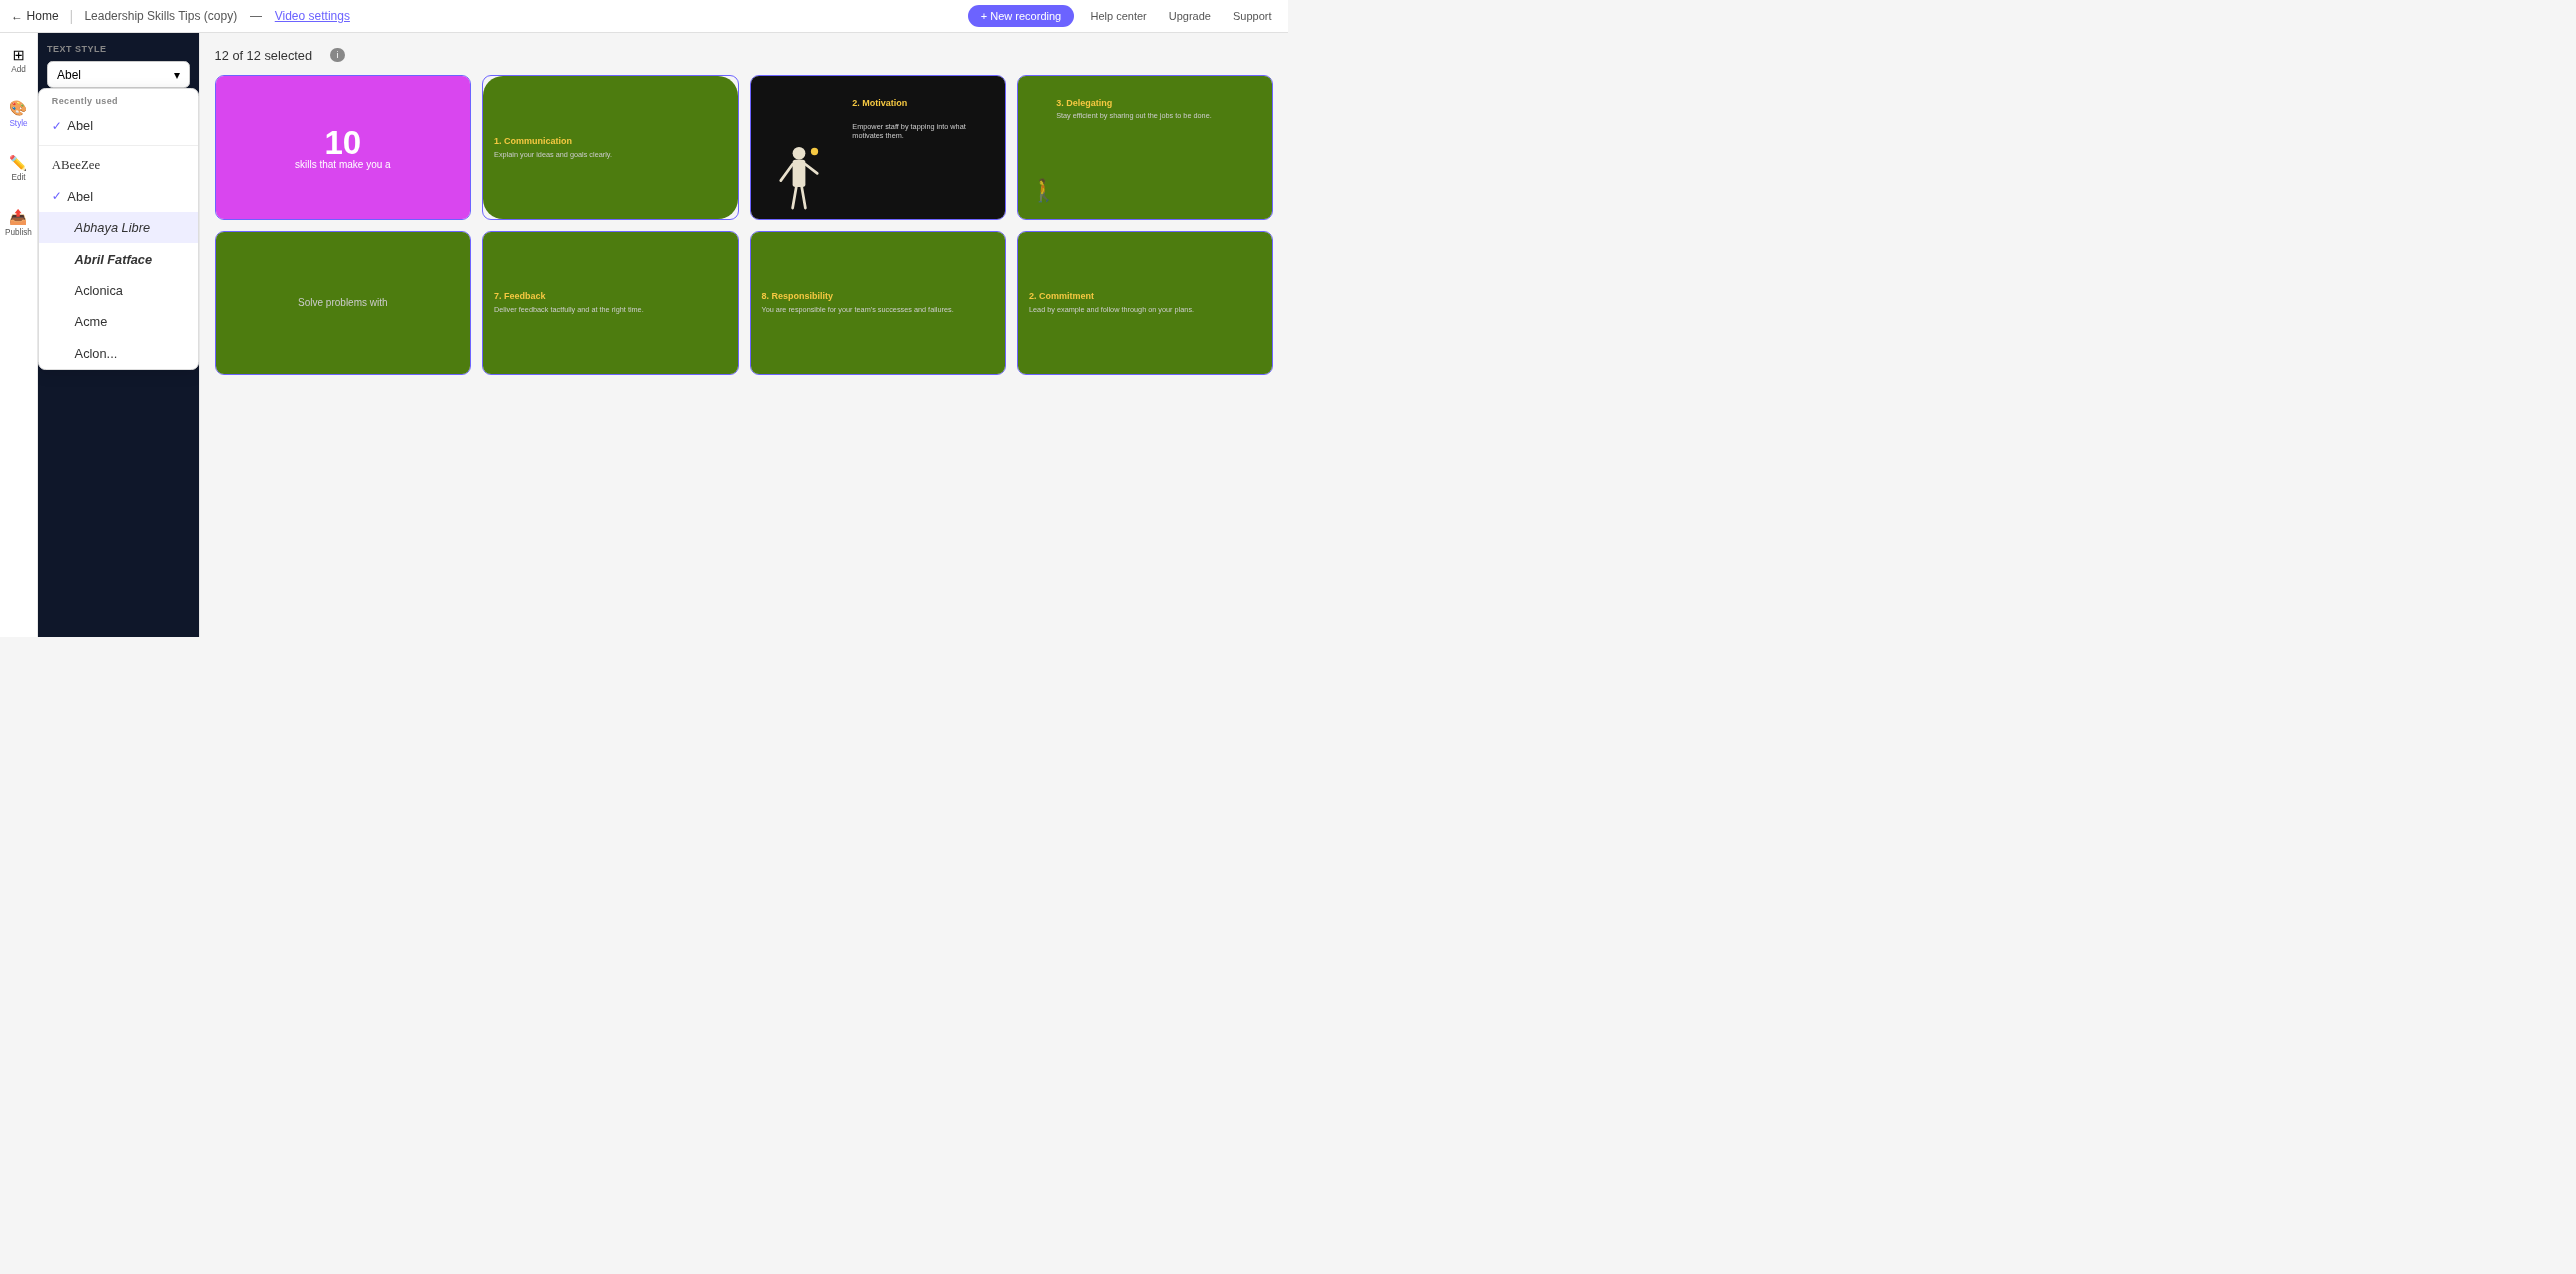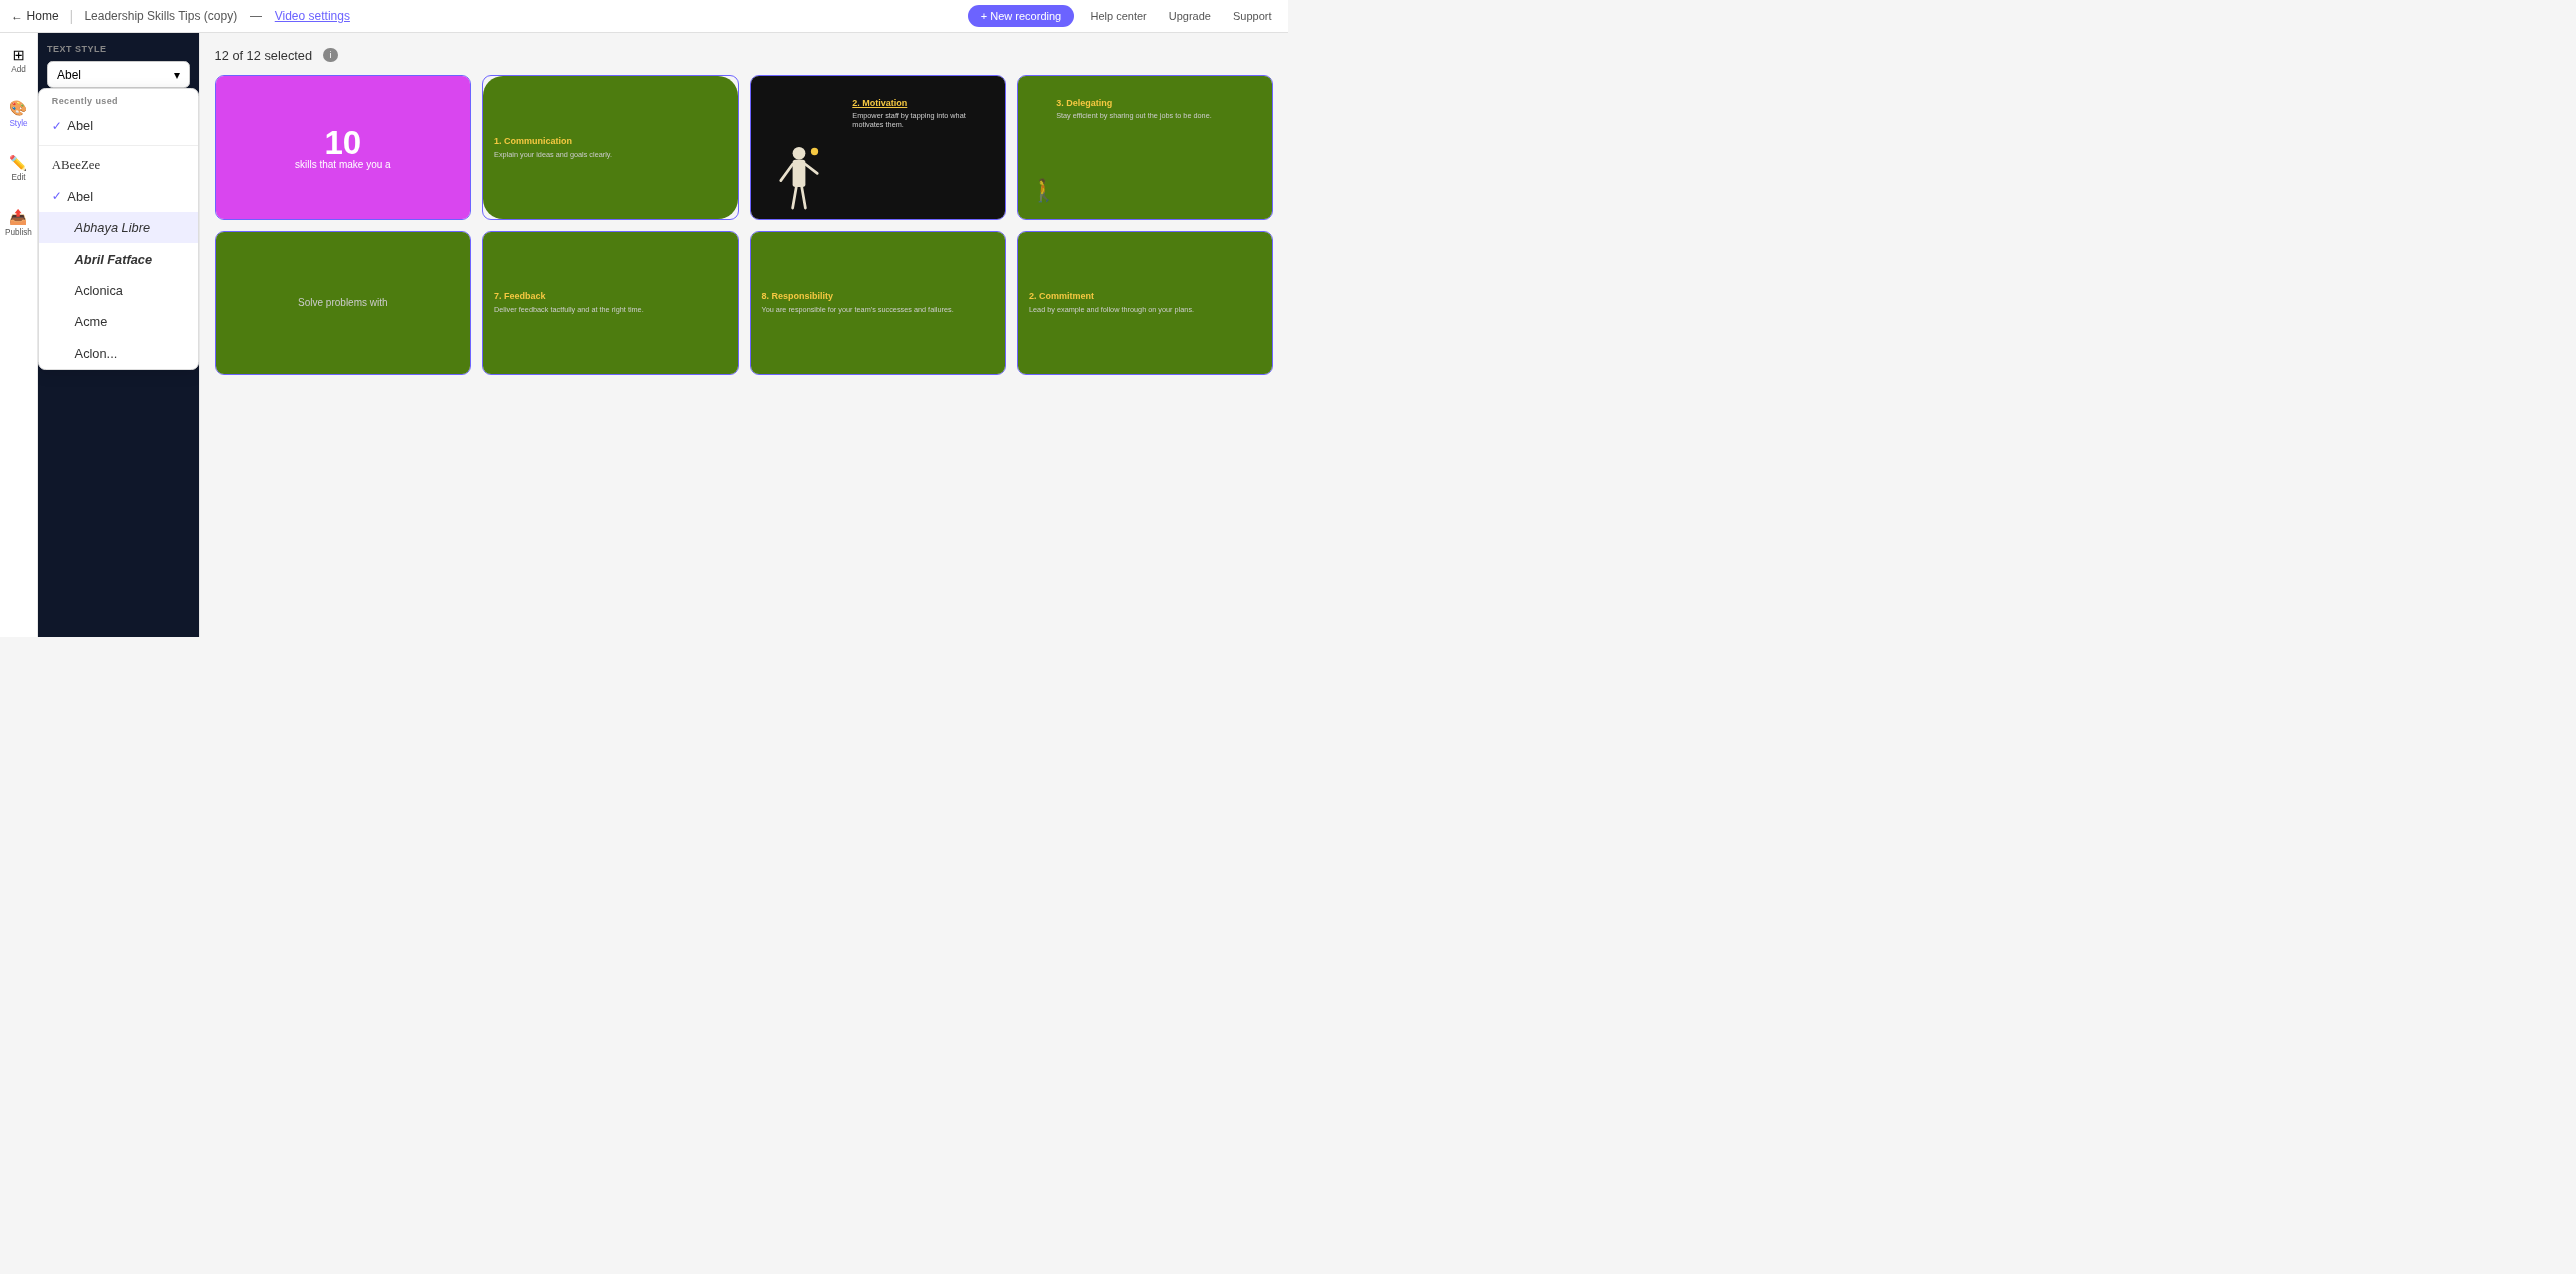--- a/index.html
+++ b/index.html
@@ -68,21 +68,21 @@
       padding: 8.2px 12.8px; font-size: 12.8px; cursor: pointer; display: flex; align-items: center; gap: 5.5px;
       color: #333;
     }
     .dropdown-item:hover, .dropdown-item.hovered { background: #eeeeff; }
     .dropdown-item .check { color: #6c63ff; font-size: 12px; }
     .dropdown-divider { height: 0.9px; background: #eee; margin: 3.6px 0; }
     .font-abeeZee { font-family: serif; }
 
     
     .content-area { flex: 1; background: #f5f5f5; padding: 14.6px; overflow-y: auto; }
-    .content-header { display: flex; align-items: flex-start; gap: 11px; margin-bottom: 12.8px; }
+    .content-header { display: flex; align-items: flex-start; gap: 18px; margin-bottom: 12.8px; }
     .selected-count { font-size: 12.8px; color: #333; font-weight: 500; }
     .info-icon { width: 14.6px; height: 14.6px; border-radius: 50%; background: #888; color: #fff; font-size: 9px; display: flex; align-items: center; justify-content: center; cursor: pointer; }
 
     
     .slides-grid { display: grid; grid-template-columns: repeat(4, 1fr); gap: 11px; }
     .slide-card {
       border-radius: 9px; overflow: hidden; position: relative; cursor: pointer;
       border: 1.8px solid #b0aaf0; aspect-ratio: 16/9;
     }
     .slide-card.selected { border-color: #6c63ff; }
@@ -92,21 +92,21 @@
     .slide-yellow .big-num { font-size: 33px; font-weight: 700; color: #fff; line-height: 1; }
     .slide-yellow .sub-text { font-size: 10px; color: #fff; text-align: center; }
 
     
     .slide-blue { background: #4d7c0f; display: flex; flex-direction: column; justify-content: center; padding: 11px; position: relative; }
     .slide-blue .slide-title { font-size: 9px; font-weight: 700; color: #f5c842; margin-bottom: 3.6px; }
     .slide-blue .slide-desc { font-size: 7.3px; color: #ccc; line-height: 1.3; }
 
     
     .slide-dark { background: #111; position: relative; overflow: hidden; }
-    .slide-dark .slide-title { font-size: 9px; font-weight: 700; color: #f5c842; margin-bottom: 3px; text-decoration: underline; }
+    .slide-dark .slide-title { font-size: 9px; font-weight: 700; color: #f5c842; margin-bottom: 14px; }
     .slide-dark .slide-desc { font-size: 7.3px; color: #ccc; line-height: 1.3; }
   </style>
 </head>
 <body>
 
 <div class="top-nav">
   <div class="nav-home">
     <span>←</span>
     <span>Home</span>
   </div>

